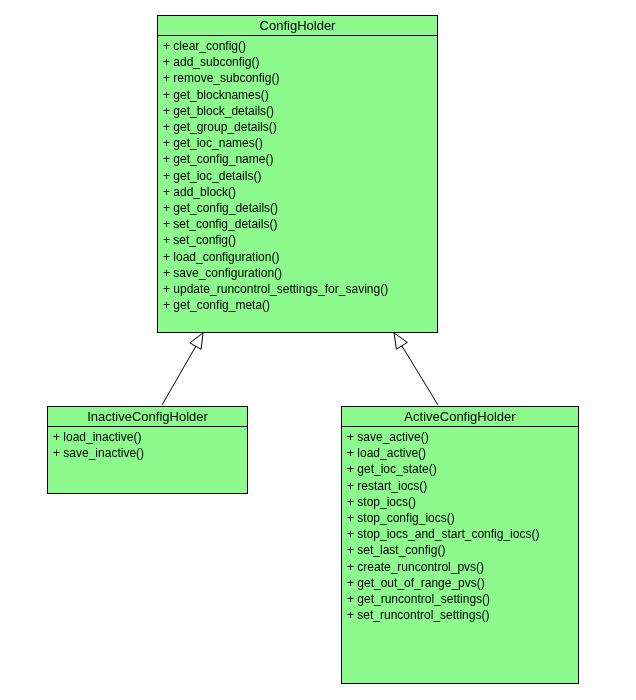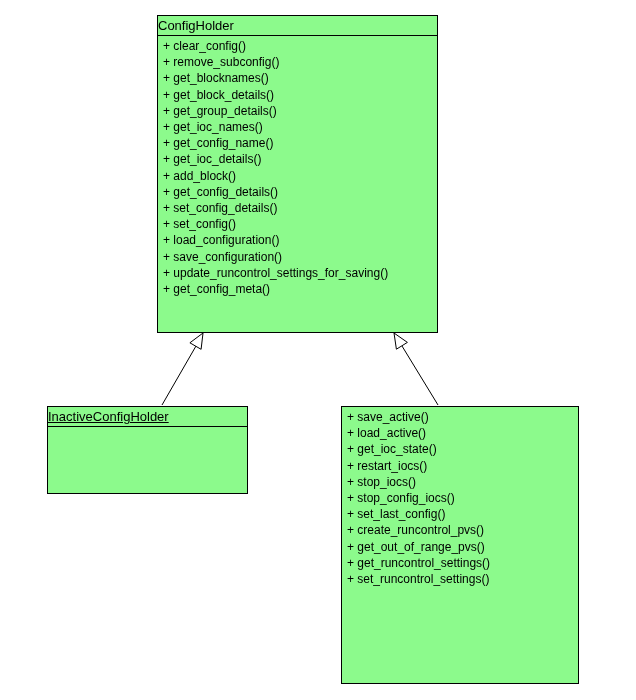--- a/index.html
+++ b/index.html
@@ -28,27 +28,27 @@
     left: 0; top: 0;
     width: 636px; height: 700px;
     pointer-events: none;
   }
   .class-box {
     position: absolute;
     background: var(--fill);
     border: 1px solid var(--border);
   }
   .box-config   { left: 157px; top: 15px;  width: 281px; height: 318px; }
-  .box-inactive { left: 47px;  top: 406px; width: 201px; height: 88px; text-decoration: underline; }
+  .box-inactive { left: 47px;  top: 406px; width: 201px; height: 88px; }
   .box-active   { left: 341px; top: 406px; width: 238px; height: 278px; }
   .class-title {
     height: 20px;
     line-height: 19px;
     border-bottom: 1px solid var(--border);
-    text-align: left;
+    text-align: center;
     font-size: 13px;
     white-space: nowrap;
     overflow: hidden;
   }
   .methods {
     list-style: none;
     padding: 2px 5px 0 5px;
     font-size: 12px;
   }
   .methods li {
@@ -69,50 +69,57 @@
     <g stroke="#000000" stroke-width="1" fill="none">
       <line x1="438" y1="405" x2="402" y2="346"></line>
       <polygon points="394,333 407.4,342.4 396.4,349.2" fill="#FFFFFF"></polygon>
     </g>
   </svg>
 
   <div class="class-box box-config">
     <div class="class-title">ConfigHolder</div>
     <ul class="methods">
         <li>+ clear_config()</li>
+        <li>+ add_subconfig()</li>
         <li>+ remove_subconfig()</li>
         <li>+ get_blocknames()</li>
         <li>+ get_block_details()</li>
         <li>+ get_group_details()</li>
         <li>+ get_ioc_names()</li>
         <li>+ get_config_name()</li>
         <li>+ get_ioc_details()</li>
         <li>+ add_block()</li>
         <li>+ get_config_details()</li>
         <li>+ set_config_details()</li>
         <li>+ set_config()</li>
         <li>+ load_configuration()</li>
         <li>+ save_configuration()</li>
         <li>+ update_runcontrol_settings_for_saving()</li>
         <li>+ get_config_meta()</li>
       </ul>
   </div>
 
   <div class="class-box box-inactive">
     <div class="class-title">InactiveConfigHolder</div>
+    <ul class="methods">
+        <li>+ load_inactive()</li>
+        <li>+ save_inactive()</li>
+      </ul>
   </div>
 
   <div class="class-box box-active">
+    <div class="class-title">ActiveConfigHolder</div>
     <ul class="methods">
         <li>+ save_active()</li>
         <li>+ load_active()</li>
         <li>+ get_ioc_state()</li>
         <li>+ restart_iocs()</li>
         <li>+ stop_iocs()</li>
         <li>+ stop_config_iocs()</li>
+        <li>+ stop_iocs_and_start_config_iocs()</li>
         <li>+ set_last_config()</li>
         <li>+ create_runcontrol_pvs()</li>
         <li>+ get_out_of_range_pvs()</li>
         <li>+ get_runcontrol_settings()</li>
         <li>+ set_runcontrol_settings()</li>
       </ul>
   </div>
 
 </div>
 

